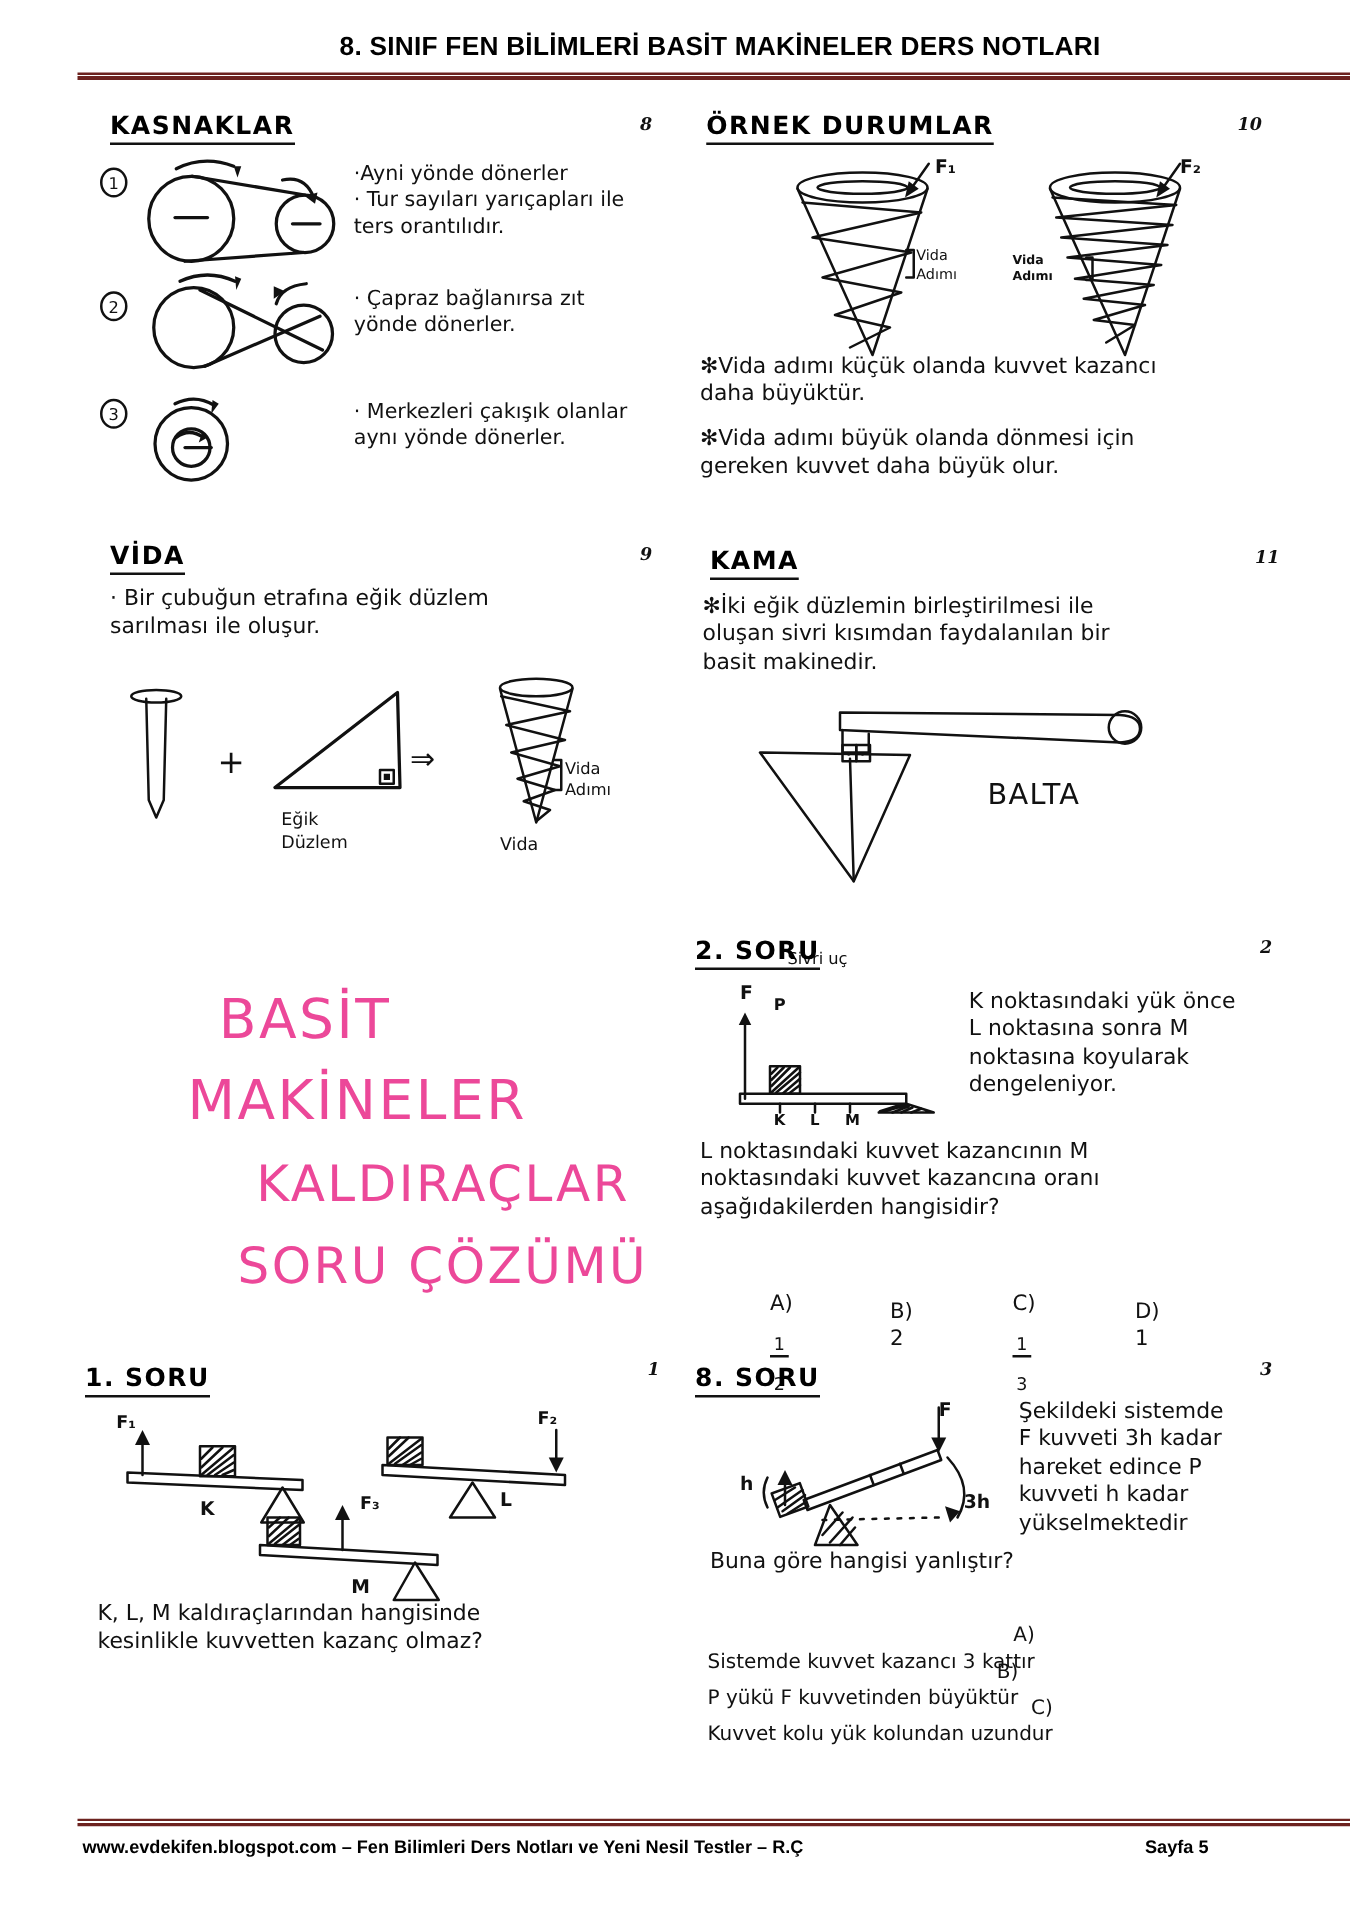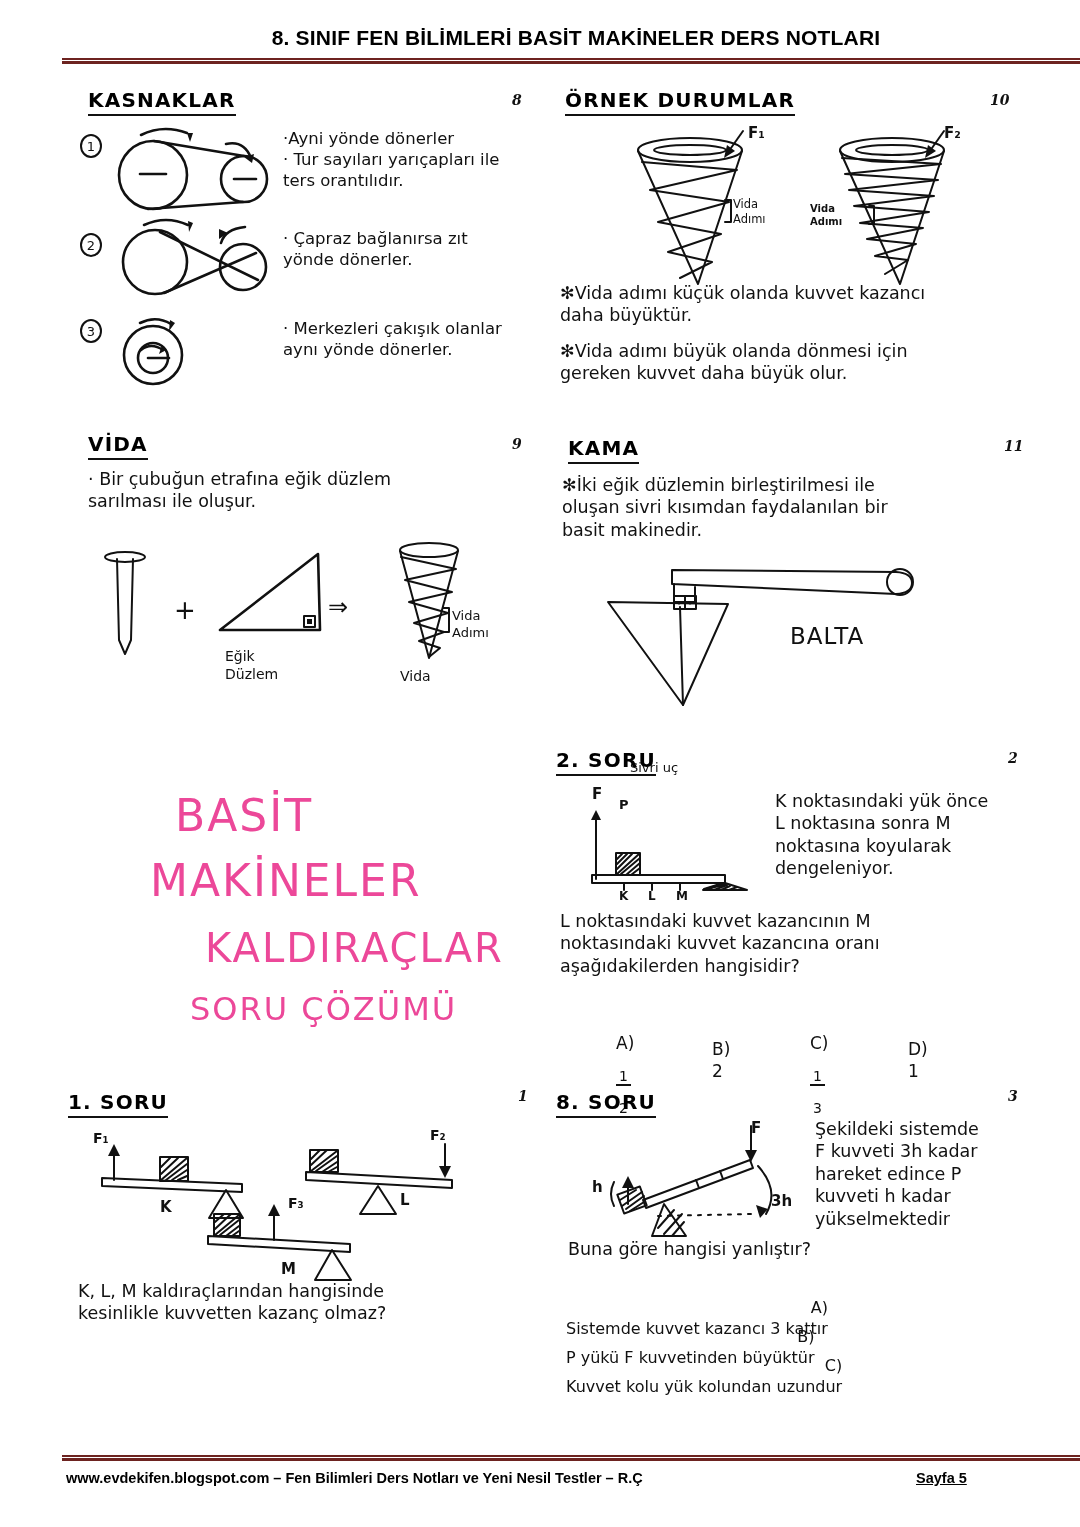--- a/index.html
+++ b/index.html
@@ -20,21 +20,21 @@
     position:absolute;left:62px;width:1018px;height:6px;
     background:linear-gradient(to bottom,#6d2320 0 2px,#ffffff 2px 3px,#6d2320 3px 6px);
   }
   .rule-top{top:58px;}
   .rule-bottom{top:1455px;}
   .footer{
     position:absolute;left:62px;top:1470px;width:1018px;height:24px;
     font-size:14.5px;font-weight:bold;color:#000;
   }
   .footer .ftext{position:absolute;left:4px;top:0;}
-  .footer .fpage{position:absolute;left:854px;top:0;text-decoration:underline;}
+  .footer .fpage{position:absolute;left:854px;top:0;}
 
   
   .hw{
     font-family:"DejaVu Sans",sans-serif;
     color:#111;
     line-height:1.28;
     white-space:pre-line;
   }
   .hw-head{
     font-family:"DejaVu Sans",sans-serif;
@@ -57,21 +57,21 @@
   .stk-thin{fill:none;stroke:#111;stroke-width:2;stroke-linecap:round;stroke-linejoin:round;}
   .fil{fill:#111;}
 
   .bigtitle{
     position:absolute;font-family:"DejaVu Sans",sans-serif;
     color:#ec4899;font-weight:400;
   }
   .bt1{left:175px;top:790px;font-size:44px;letter-spacing:2px;}
   .bt2{left:150px;top:855px;font-size:44px;letter-spacing:2px;}
   .bt3{left:205px;top:925px;font-size:40px;letter-spacing:2px;}
-  .bt4{left:190px;top:990px;font-size:32px;letter-spacing:2px;text-align:right;}
+  .bt4{left:190px;top:990px;font-size:40px;letter-spacing:2px;text-align:right;}
 
   .opts{position:absolute;font-family:"DejaVu Sans",sans-serif;font-size:17px;}
   .opt{position:absolute;}
   .frac{display:inline-block;text-align:center;vertical-align:middle;font-size:14px;line-height:1.05;}
   .frac .num{display:block;border-bottom:2px solid #111;padding:0 3px;}
   .frac .den{display:block;padding:0 3px;}
 </style>
 </head>
 <body>
 

